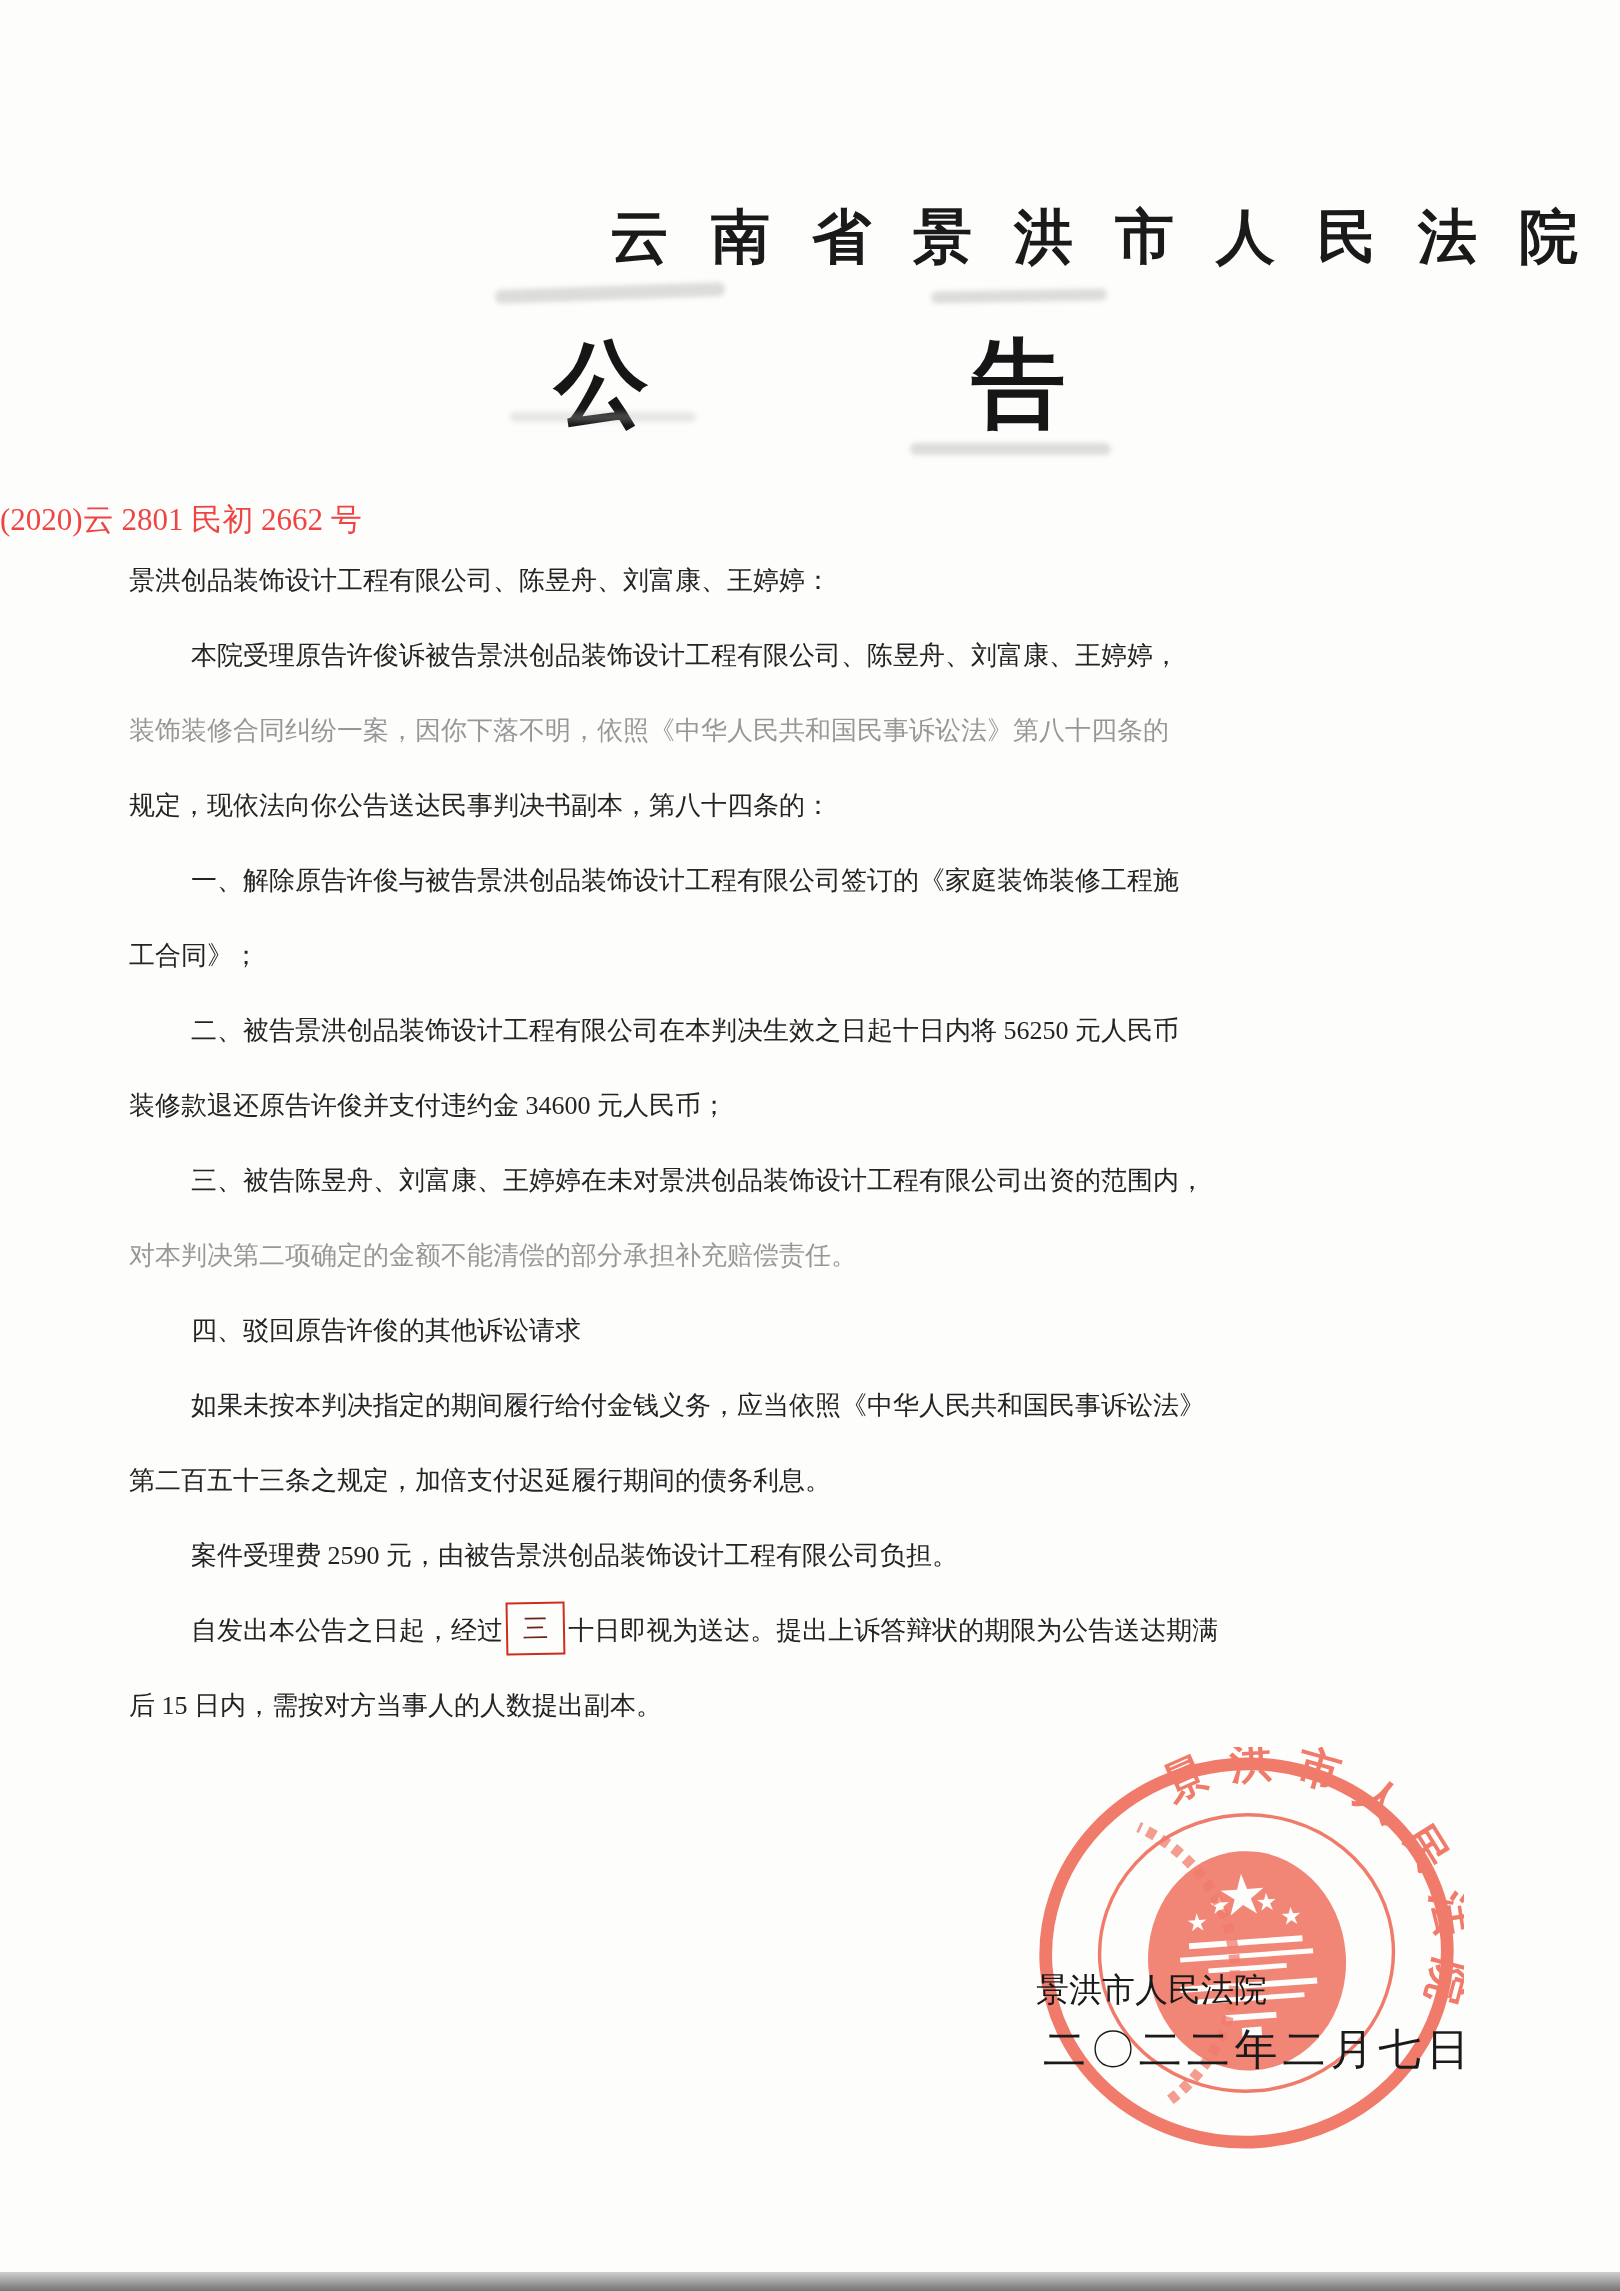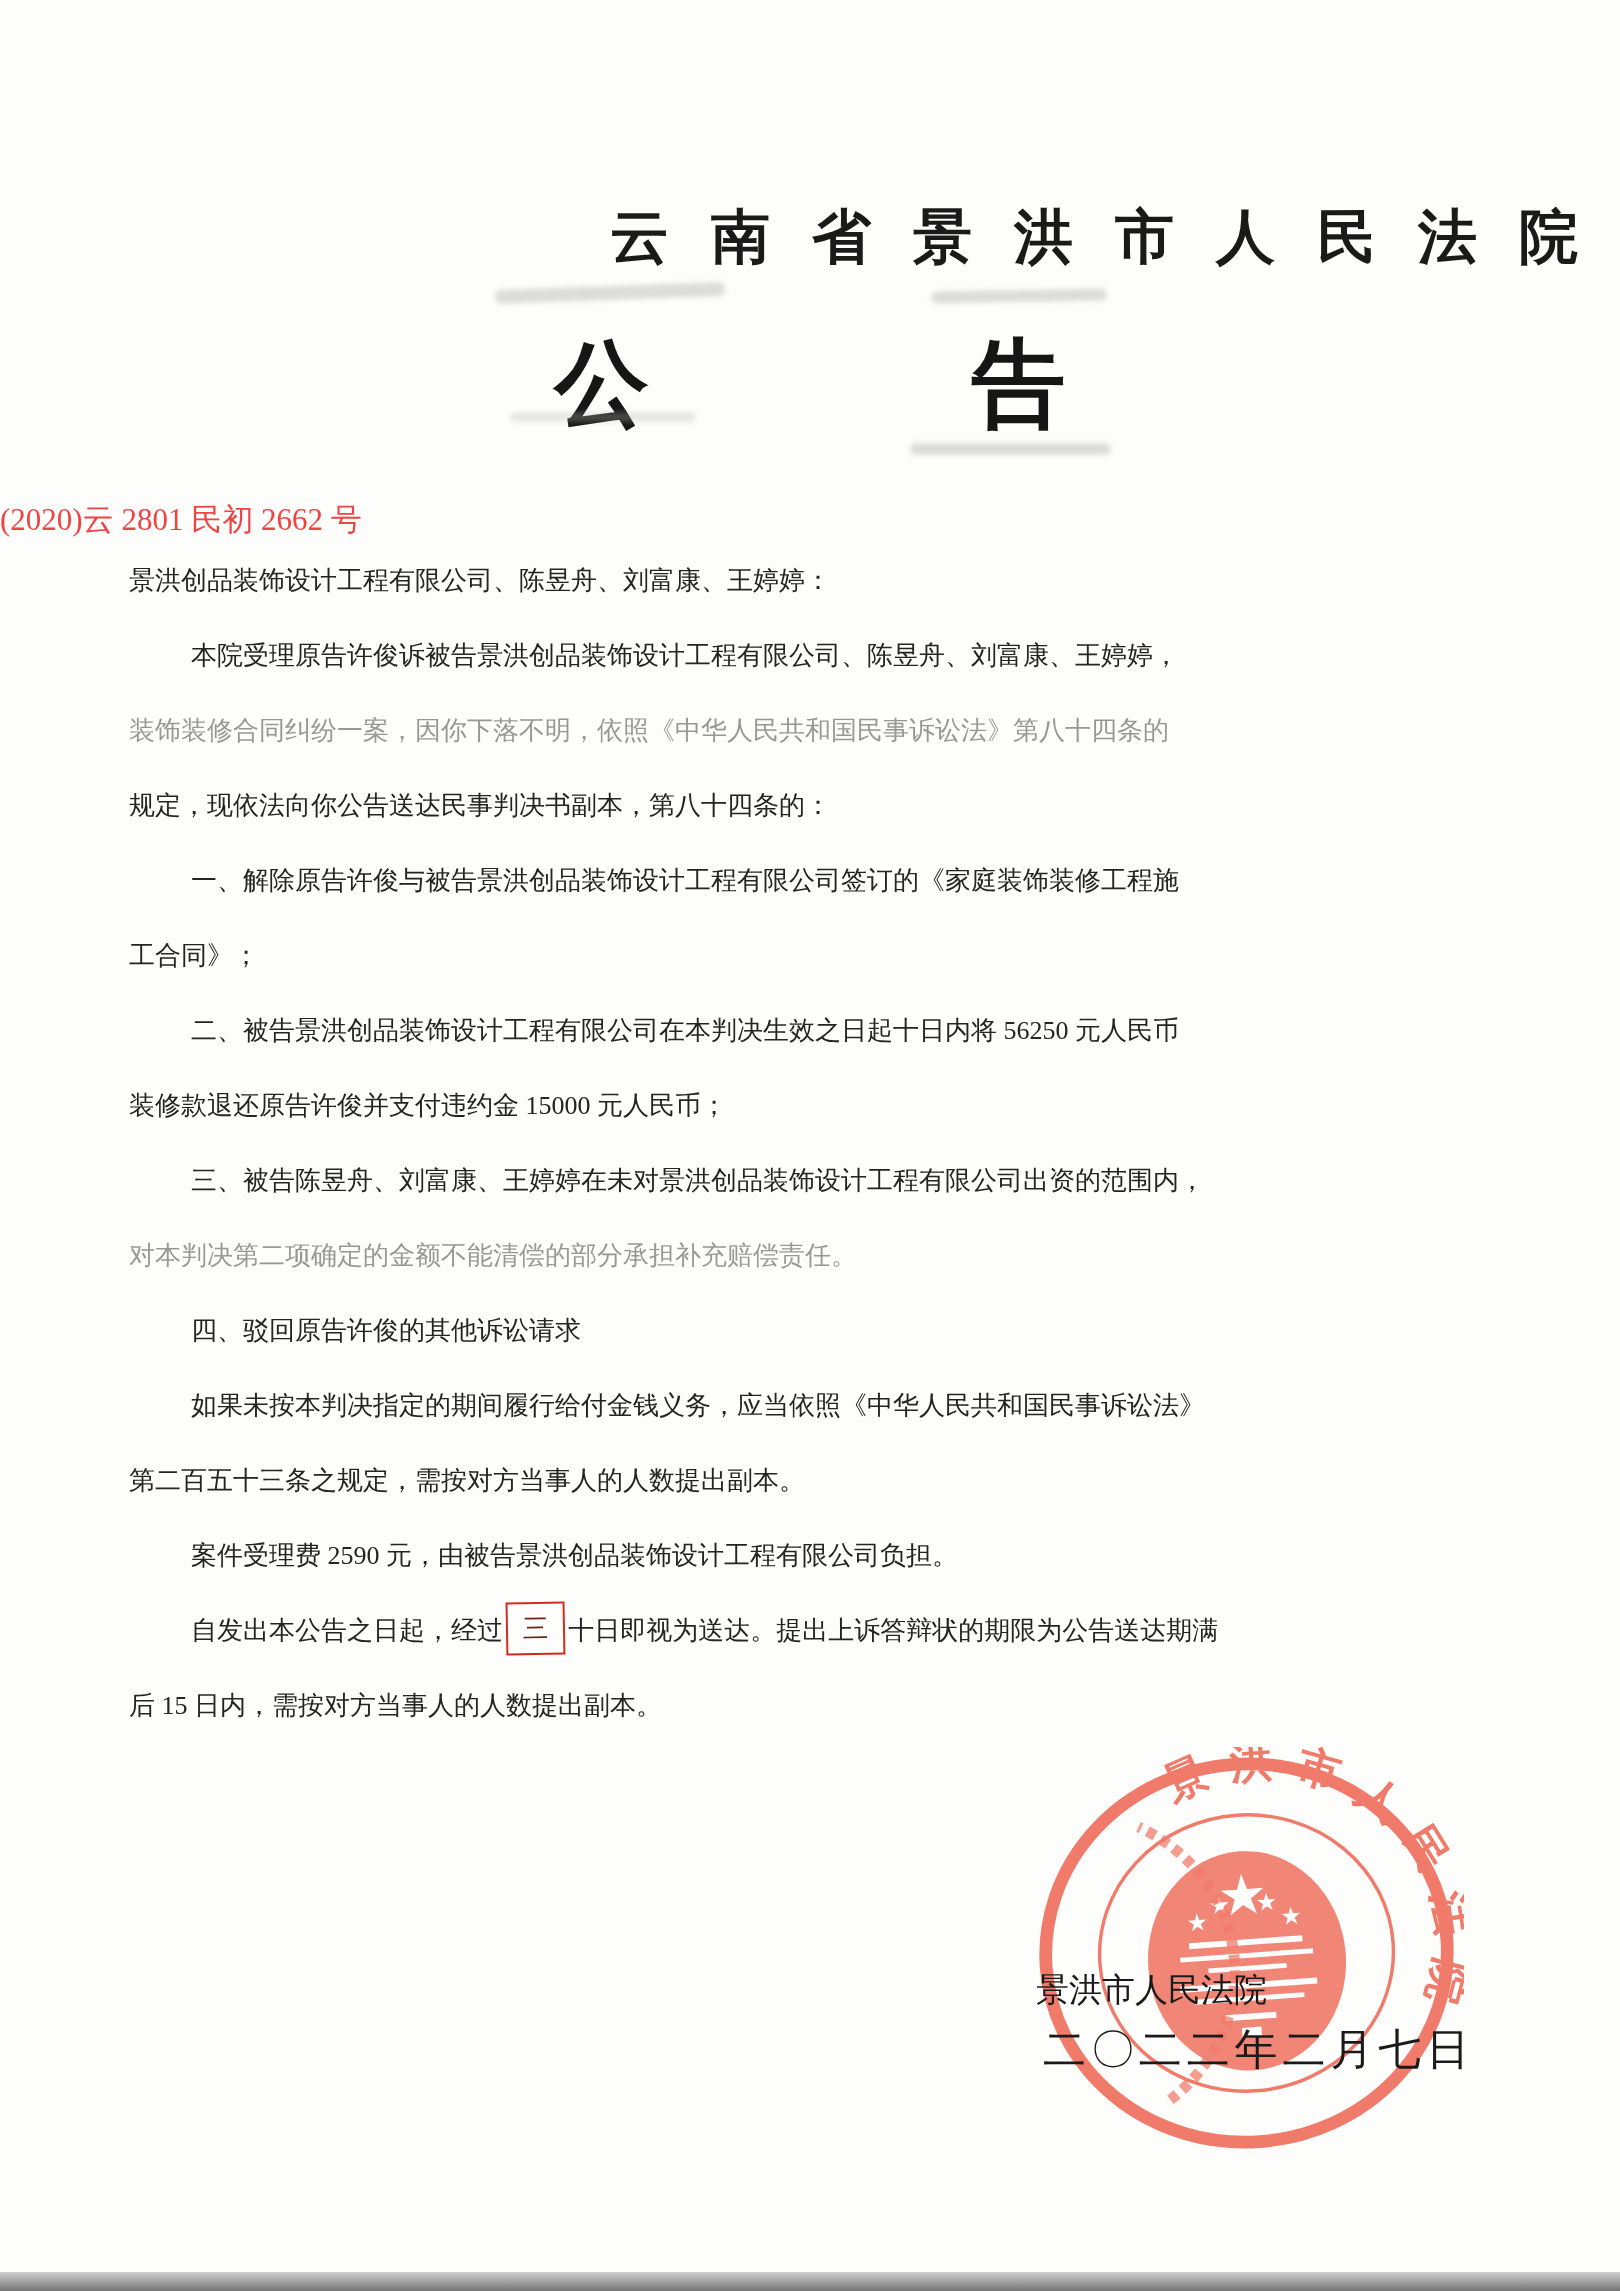--- a/index.html
+++ b/index.html
@@ -135,32 +135,32 @@
         <div class="body-line indent"><span>本院受理原告许俊诉被告景洪创品装饰设计工程有限公司、陈昱舟、刘富康、王婷婷，</span></div>
         <div class="body-line faded"><span>装饰装修合同纠纷一案，因你下落不明，依照《中华人民共和国民事诉讼法》第八十四条的</span></div>
         <div class="body-line"><span>规定，现依法向你公告送达民事判决书副本，第八十四条的：</span></div>
       </div>
       <div>
         <div class="body-line indent"><span>一、解除原告许俊与被告景洪创品装饰设计工程有限公司签订的《家庭装饰装修工程施</span></div>
         <div class="body-line"><span>工合同》；</span></div>
       </div>
       <div>
         <div class="body-line indent"><span>二、被告景洪创品装饰设计工程有限公司在本判决生效之日起十日内将 56250 元人民币</span></div>
-        <div class="body-line"><span>装修款退还原告许俊并支付违约金 15000 元人民币；</span></div>
+        <div class="body-line"><span>装修款退还原告许俊并支付违约金 34600 元人民币；</span></div>
       </div>
       <div>
         <div class="body-line indent"><span>三、被告陈昱舟、刘富康、王婷婷在未对景洪创品装饰设计工程有限公司出资的范围内，</span></div>
         <div class="body-line faded"><span>对本判决第二项确定的金额不能清偿的部分承担补充赔偿责任。</span></div>
       </div>
       <div>
         <div class="body-line indent"><span>四、驳回原告许俊的其他诉讼请求</span></div>
       </div>
       <div>
         <div class="body-line indent"><span>如果未按本判决指定的期间履行给付金钱义务，应当依照《中华人民共和国民事诉讼法》</span></div>
-        <div class="body-line"><span>第二百五十三条之规定，需按对方当事人的人数提出副本。</span></div>
+        <div class="body-line"><span>第二百五十三条之规定，加倍支付迟延履行期间的债务利息。</span></div>
       </div>
       <div>
         <div class="body-line indent"><span>案件受理费 2590 元，由被告景洪创品装饰设计工程有限公司负担。</span></div>
       </div>
       <div>
         <div class="body-line indent"><span>自发出本公告之日起，经过</span><span class="red-box">三</span><span>十日即视为送达。提出上诉答辩状的期限为公告送达期满</span></div>
         <div class="body-line"><span>后 15 日内，需按对方当事人的人数提出副本。</span></div>
       </div>
     </div>
 

